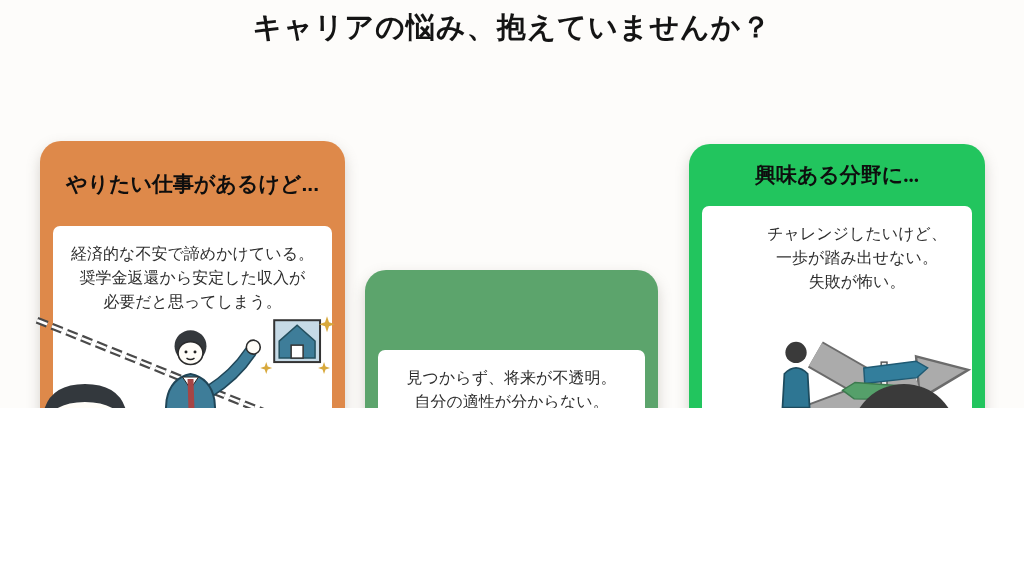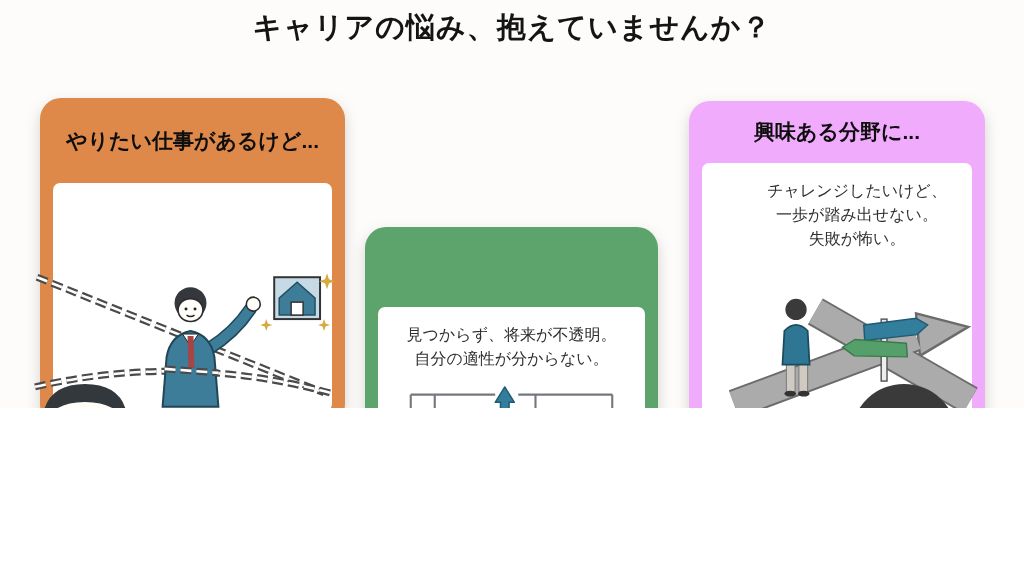--- a/index.html
+++ b/index.html
@@ -1,23 +1,23 @@
 <!DOCTYPE html>
 <html><head>
 <meta charset="utf-8">
 <style>
   html,body{margin:0;padding:0;}
   body{font-family:"Liberation Sans","DejaVu Sans",sans-serif;}
   .stage{position:relative;width:1024px;height:408px;background:#FDFCFA;overflow:hidden;}
   .title{position:absolute;top:8px;left:0;width:100%;text-align:center;margin:0;
          font-size:29px;font-weight:bold;letter-spacing:1px;color:#141414;}
-  .card{position:absolute;border-radius:21px;box-shadow:0 6px 14px rgba(110,100,90,.28);}
+  .card{position:absolute;border-radius:21px;box-shadow:0 6px 14px rgba(110,100,90,.28);margin-top:43px;}
   .card-orange{left:40px;top:98px;width:305px;height:327px;background:#DE894A;}
   .card-green{left:365px;top:227px;width:293px;height:305px;background:#5CA46C;}
-  .card-blue{left:689px;top:101px;width:296px;height:331px;background:#f0abfc;}
+  .card-blue{left:689px;top:101px;width:296px;height:331px;background:#22c55e;font-family:Liberation Serif, serif;}
   .card-header{position:absolute;top:0;left:0;right:0;display:flex;align-items:center;justify-content:center;
                font-size:21px;font-weight:bold;color:#0e0e0e;}
   .card-orange .card-header{height:85px;}
   .card-green .card-header{height:80px;}
   .card-blue .card-header{height:62px;}
   .card-panel{position:absolute;left:13px;right:13px;bottom:14px;background:#FFFFFF;border-radius:7px;
               display:flex;flex-direction:column;align-items:center;overflow:visible;}
   .card-orange .card-panel{top:85px;}
   .card-green .card-panel{top:80px;bottom:1px;}
   .card-blue .card-panel{top:62px;bottom:15px;padding-left:40px;}
@@ -31,20 +31,23 @@
 </head>
 <body>
 
 <div class="stage">
 
   <h1 class="title">キャリアの悩み、抱えていませんか？</h1>
 
   <section class="card card-orange">
     <div class="card-header">やりたい仕事があるけど...</div>
     <div class="card-panel">
+      <p class="card-body">経済的な不安で諦めかけている。
+奨学金返還から安定した収入が
+必要だと思ってしまう。</p>
       <svg class="card-art" width="279" height="134" viewBox="0 0 280 134">
 
         <g>
           <path d="M-16 4 L272 120" fill="none" stroke="#4A4A4A" stroke-width="7" stroke-dasharray="11 5"></path>
           <path d="M-16 4 L272 120" fill="none" stroke="#FFFFFF" stroke-width="2.6" stroke-dasharray="11 5"></path>
           <path d="M-18 114 Q130 80 278 120" fill="none" stroke="#4A4A4A" stroke-width="7" stroke-dasharray="11 5"></path>
           <path d="M-18 114 Q130 80 278 120" fill="none" stroke="#FFFFFF" stroke-width="2.6" stroke-dasharray="11 5"></path>
         </g>
 
         <g>

